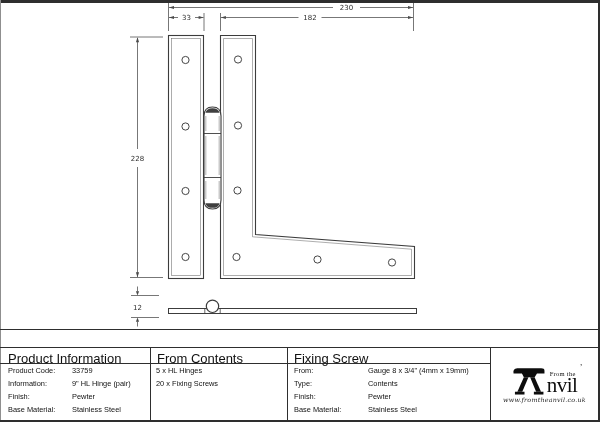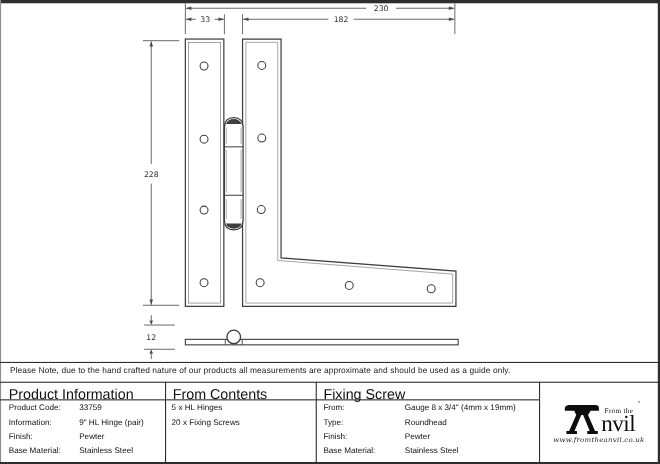--- a/index.html
+++ b/index.html
@@ -126,21 +126,20 @@
     <g font-size="7" fill="#2e2e2e" text-anchor="middle">
       <text x="346.5" y="10">230</text>
       <text x="186.5" y="20">33</text>
       <text x="310" y="20">182</text>
       <text x="137.5" y="160.5">228</text>
       <text x="137.5" y="309.5">12</text>
     </g>
   </svg>
 
   <div class="hline" style="left:0;top:329px;width:600px"></div>
-  <span class="note-text">Please Note, due to the hand crafted nature of our products all measurements are approximate and should be used as a guide only.</span>
   <div class="hline" style="left:0;top:347px;width:600px;height:1.2px"></div>
 
   <div class="vline" style="left:150px;top:347px;height:73px"></div>
   <div class="vline" style="left:287px;top:347px;height:73px"></div>
   <div class="vline" style="left:490px;top:347px;height:73px"></div>
   <div class="hline" style="left:0;top:363px;width:490px"></div>
 
   <span class="hdr" style="left:8px">Product Information</span>
   <span class="hdr" style="left:157px">From Contents</span>
   <span class="hdr" style="left:294px">Fixing Screw</span>
@@ -153,21 +152,21 @@
   <span class="cell-value" style="left:72px;top:392px">Pewter</span>
   <span class="cell-label" style="left:8px;top:405px">Base Material:</span>
   <span class="cell-value" style="left:72px;top:405px">Stainless Steel</span>
 
   <span class="cell-value" style="left:156px;top:366px">5 x HL Hinges</span>
   <span class="cell-value" style="left:156px;top:379px">20 x Fixing Screws</span>
 
   <span class="cell-label" style="left:294px;top:366px">From:</span>
   <span class="cell-value" style="left:368px;top:366px">Gauge 8 x 3/4" (4mm x 19mm)</span>
   <span class="cell-label" style="left:294px;top:379px">Type:</span>
-  <span class="cell-value" style="left:368px;top:379px">Roundhead</span>
+  <span class="cell-value" style="left:368px;top:379px">Contents</span>
   <span class="cell-label" style="left:294px;top:392px">Finish:</span>
   <span class="cell-value" style="left:368px;top:392px">Pewter</span>
   <span class="cell-label" style="left:294px;top:405px">Base Material:</span>
   <span class="cell-value" style="left:368px;top:405px">Stainless Steel</span>
 
   <div class="logo">
     <div class="logo-top">
       <svg width="34" height="30" viewBox="0 0 36 32">
         <g fill="#0d0d0d">
           <path d="M1.5,9 Q0.5,3.8 5.5,3.5 L31,3.5 Q34.5,3.5 34.5,6 L34.5,9 L26.5,9 L24,13 L12.5,13 L10.5,9 Z"></path>

